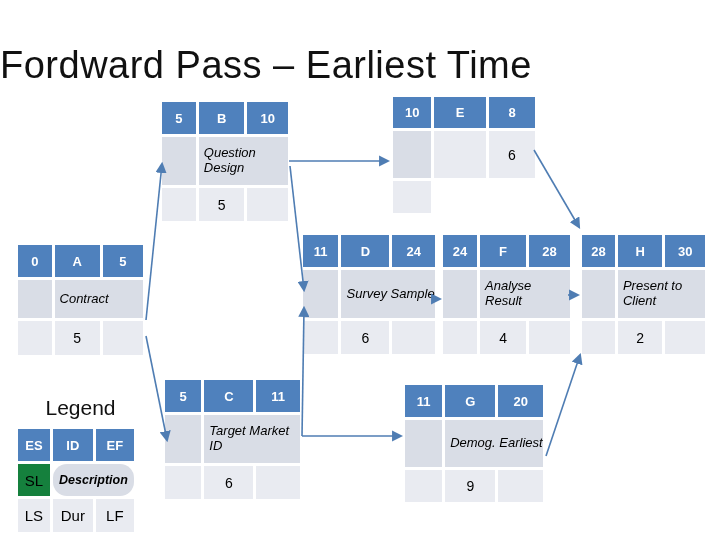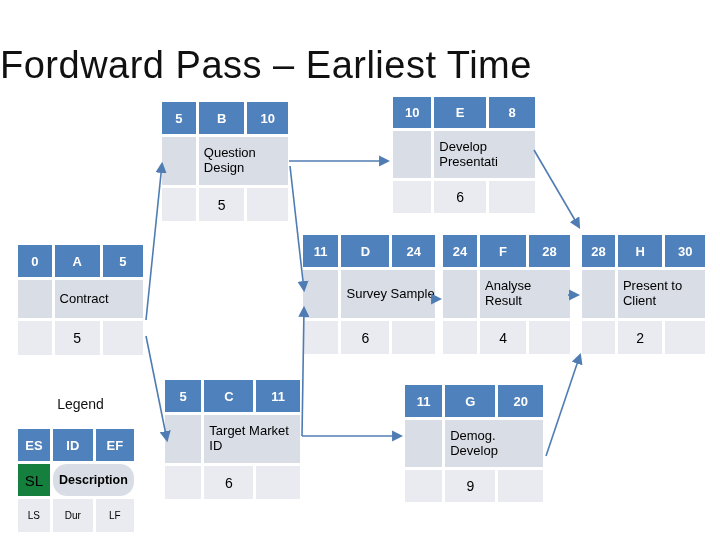--- a/index.html
+++ b/index.html
@@ -24,42 +24,42 @@
     grid-template-columns: 1fr 1.35fr 1.2fr;
     grid-template-rows: 32px 48px 33px;
     gap:3px;
   }
   .cell { display:flex; align-items:center; justify-content:center; }
   .hd   { background:#4F81BD; color:#ffffff; font-weight:bold; font-size:13px; }
   .mid  { background:#D9DDE6; }
   .desc {
     background:#D9DDE6; grid-column:2 / 4;
     font-size:13px; line-height:1.12; color:#000000;
-    justify-content:flex-start; padding-left:5px; box-sizing:border-box;
+    justify-content:flex-start; padding-left:5px; box-sizing:border-box;font-style:italic;
   }
   .lo   { background:#E9EBF1; font-size:14px; color:#000000; }
 
   
   .legend-title {
     position:absolute; left:18px; top:396px; width:125px;
-    text-align:center; font-size:14px; color:#111111;
+    text-align:center; font-size:21px; color:#111111;
   }
   .legend {
     position:absolute; left:18px; top:429px; width:116px;
     display:grid;
     grid-template-columns: 1fr 1.25fr 1.2fr;
     grid-template-rows: 32px 32px 33px;
     gap:3px;
   }
   .legend .sl { background:#15803d; font-size:15px;text-align:center; }
   .legend .ldesc {
     background:#D9DDE6; grid-column:2 / 4;
     font-size:12.5px; font-weight:bold; justify-content:center; padding-left:0;border-radius:14px;
   }
-  .legend .lo { font-size:10px; }
+  .legend .lo { font-size:15px; }
 
   svg.overlay { position:absolute; inset:0; pointer-events:none; }
   svg.overlay line { stroke:#4F7DB3; stroke-width:1.6; }
 </style>
 </head>
 <body>
 
 <div class="slide">
 
   <div class="title">Fordward Pass – Earliest Time</div>
@@ -84,21 +84,20 @@
     <div class="cell lo"></div>
     <div class="cell lo">5</div>
     <div class="cell lo"></div>
   </div>
 
   <div class="node" style="left:393px; top:97px; width:142px; grid-template-rows:31px 47px 32px;">
     <div class="cell hd">10</div>
     <div class="cell hd">E</div>
     <div class="cell hd">8</div>
     <div class="cell mid"></div>
-    <div class="cell desc">Develop Presentati</div>
     <div class="cell lo"></div>
     <div class="cell lo">6</div>
     <div class="cell lo"></div>
   </div>
 
   <div class="node" style="left:303px; top:235px; width:132px;">
     <div class="cell hd">11</div>
     <div class="cell hd">D</div>
     <div class="cell hd">24</div>
     <div class="cell mid"></div>
@@ -139,21 +138,21 @@
     <div class="cell lo"></div>
     <div class="cell lo">6</div>
     <div class="cell lo"></div>
   </div>
 
   <div class="node" style="left:405px; top:385px; width:138px; grid-template-rows:32px 47px 32px;">
     <div class="cell hd">11</div>
     <div class="cell hd">G</div>
     <div class="cell hd">20</div>
     <div class="cell mid"></div>
-    <div class="cell desc">Demog. Develop</div>
+    <div class="cell desc">Demog. Earliest</div>
     <div class="cell lo"></div>
     <div class="cell lo">9</div>
     <div class="cell lo"></div>
   </div>
 
   <div class="legend-title">Legend</div>
   <div class="legend">
     <div class="cell hd">ES</div>
     <div class="cell hd">ID</div>
     <div class="cell hd">EF</div>

